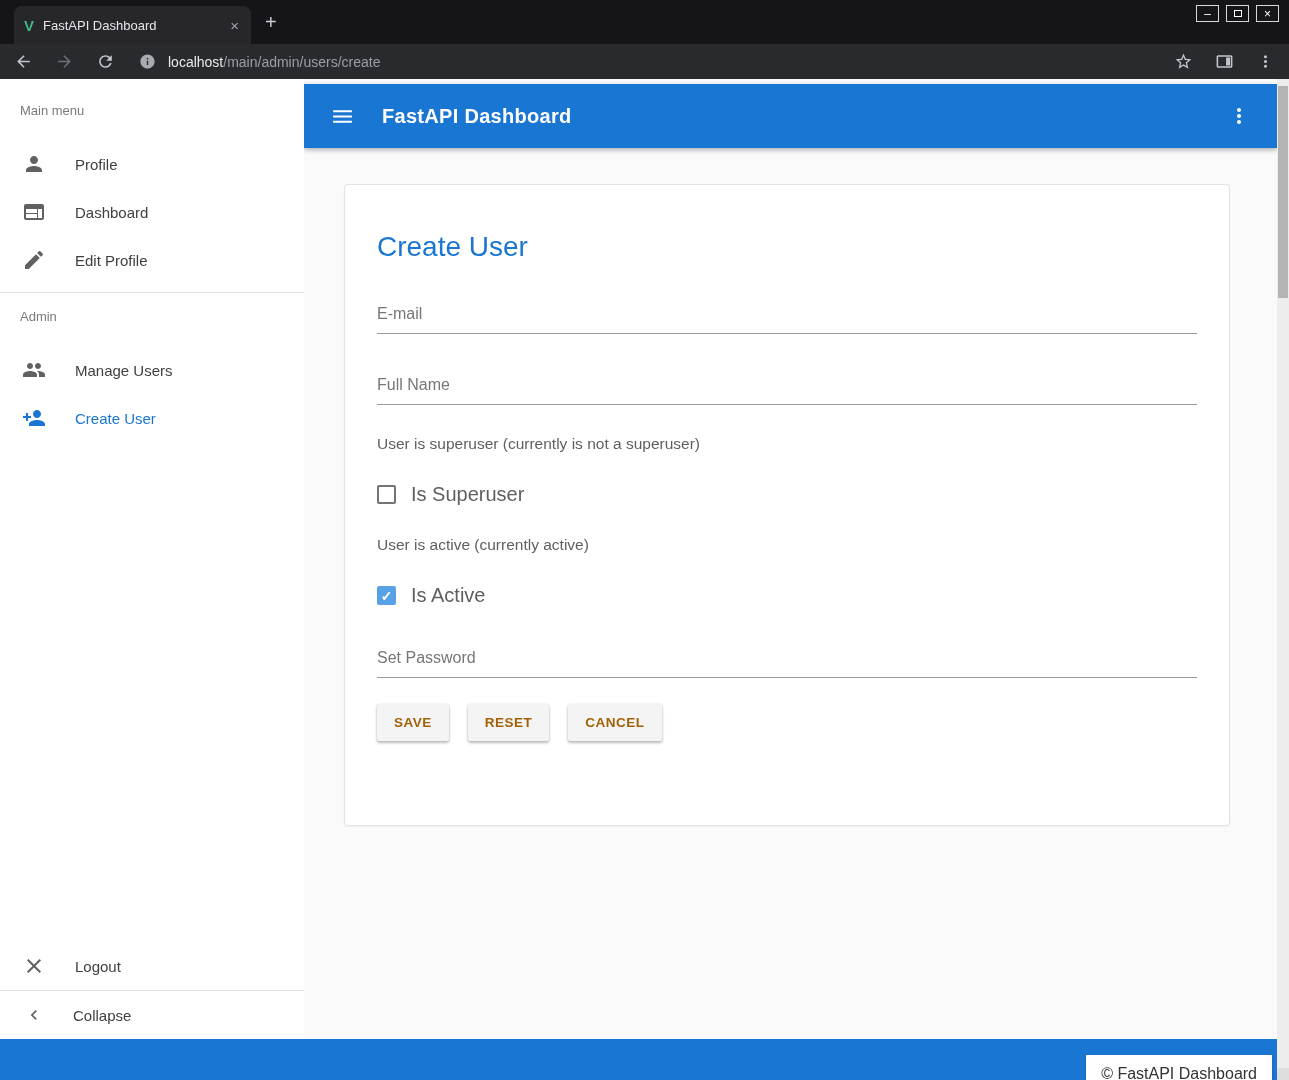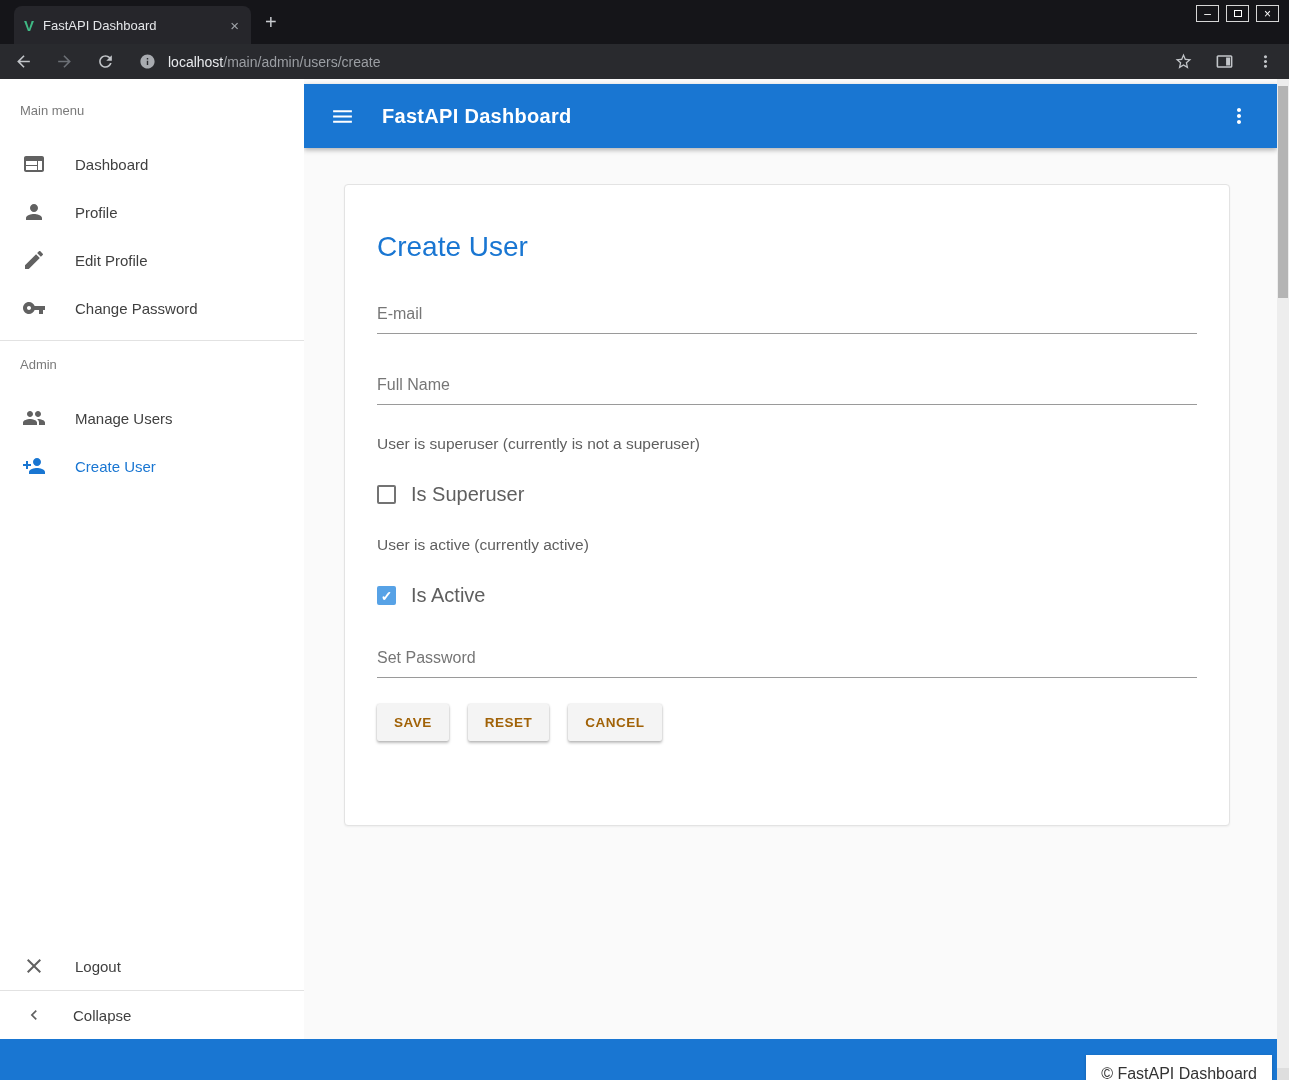--- a/index.html
+++ b/index.html
@@ -115,45 +115,39 @@
     </svg>
 </div>
 
 <div class="page">
 
   <aside class="sidebar">
     <div class="section-label">Main menu</div>
 
     <div class="side-item">
       <svg class="s-icon" viewBox="0 0 24 24">
+          <path d="M12 12c2.21 0 4-1.79 4-4s-1.79-4-4-4-4 1.79-4 4 1.79 4 4 4zm0 2c-2.67 0-8 1.34-8 4v2h16v-2c0-2.66-5.33-4-8-4z"></path>
+        </svg>
+      <span>Profile</span>
+    </div>
+
+    <div class="side-item">
+      <svg class="s-icon" viewBox="0 0 24 24">
           <path d="M20 4H4c-1.1 0-1.99.9-1.99 2L2 18c0 1.1.9 2 2 2h16c1.1 0 2-.9 2-2V6c0-1.1-.9-2-2-2zm-5 14H4v-4h11v4zm0-5H4V9h11v4zm5 5h-4V9h4v9z"></path>
         </svg>
       <span>Dashboard</span>
     </div>
 
     <div class="side-item">
       <svg class="s-icon" viewBox="0 0 24 24">
-          <path d="M12 12c2.21 0 4-1.79 4-4s-1.79-4-4-4-4 1.79-4 4 1.79 4 4 4zm0 2c-2.67 0-8 1.34-8 4v2h16v-2c0-2.66-5.33-4-8-4z"></path>
-        </svg>
-      <span>Profile</span>
-    </div>
-
-    <div class="side-item">
-      <svg class="s-icon" viewBox="0 0 24 24">
           <path d="M3 17.25V21h3.75L17.81 9.94l-3.75-3.75L3 17.25zM20.71 7.04c.39-.39.39-1.02 0-1.41l-2.34-2.34c-.39-.39-1.02-.39-1.41 0l-1.83 1.83 3.75 3.75 1.83-1.83z"></path>
         </svg>
       <span>Edit Profile</span>
     </div>
 
-    <div class="side-item">
-      <svg class="s-icon" viewBox="0 0 24 24">
-          <path d="M12.65 10C11.83 7.67 9.61 6 7 6c-3.31 0-6 2.69-6 6s2.69 6 6 6c2.61 0 4.83-1.67 5.65-4H17v4h4v-4h2v-4H12.65zM7 14c-1.1 0-2-.9-2-2s.9-2 2-2 2 .9 2 2-.9 2-2 2z"></path>
-        </svg>
-      <span>Change Password</span>
-    </div>
 
     <div class="divider"></div>
     <div class="section-label admin">Admin</div>
 
     <div class="side-item">
       <svg class="s-icon" viewBox="0 0 24 24">
           <path d="M16 11c1.66 0 2.99-1.34 2.99-3S17.66 5 16 5c-1.66 0-3 1.34-3 3s1.34 3 3 3zm-8 0c1.66 0 2.99-1.34 2.99-3S9.66 5 8 5C6.34 5 5 6.34 5 8s1.34 3 3 3zm0 2c-2.33 0-7 1.17-7 3.5V19h14v-2.5c0-2.33-4.67-3.5-7-3.5zm8 0c-.29 0-.62.02-.97.05 1.16.84 1.97 1.97 1.97 3.45V19h6v-2.5c0-2.33-4.67-3.5-7-3.5z"></path>
         </svg>
       <span>Manage Users</span>
     </div>

